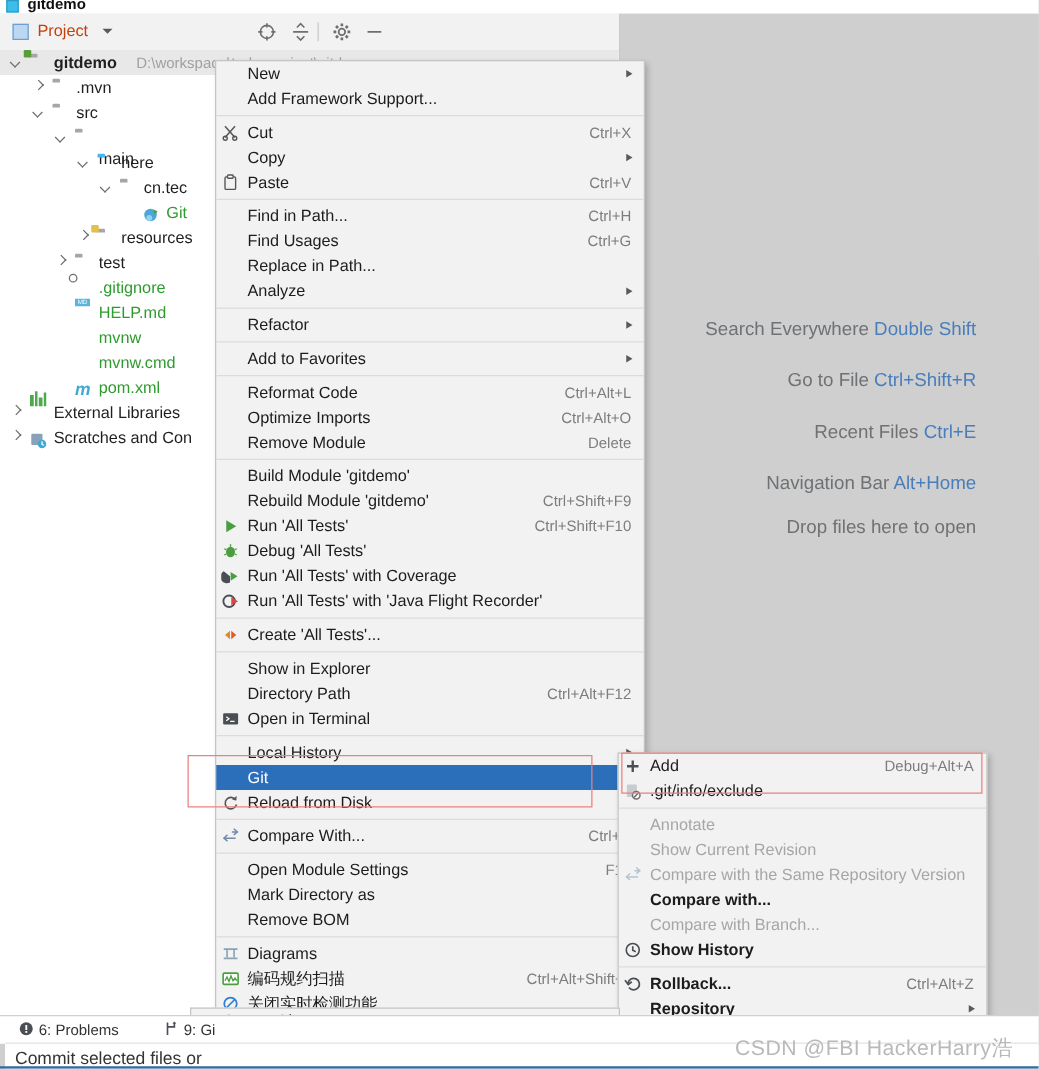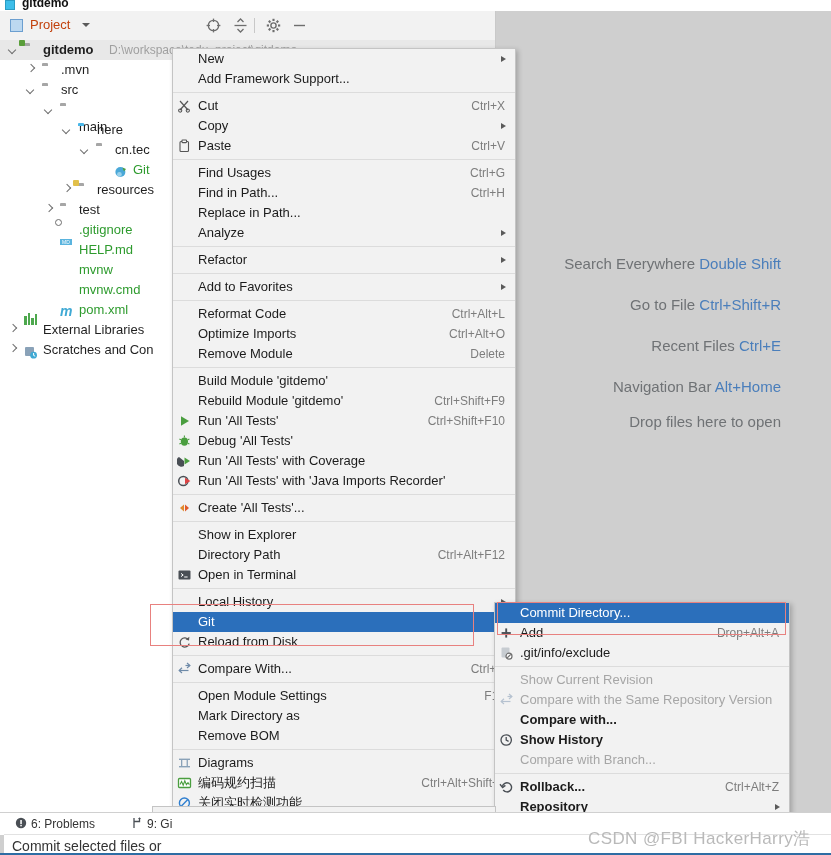--- a/index.html
+++ b/index.html
@@ -274,26 +274,26 @@
     <div class="mi">
       <span class="mico-l"><svg width="15" height="14" viewBox="0 0 15 14">
           <rect x="3" y="2.5" width="8.5" height="10" rx="1" fill="none" stroke="#555" stroke-width="1.1"></rect>
           <rect x="5" y="1" width="4.5" height="2.6" rx=".6" fill="#fff" stroke="#555" stroke-width="1.1"></rect>
         </svg></span>
       <span class="lbl">Paste</span>
       <span class="acc">Ctrl+V</span>
     </div>
     <div class="msep"></div>
     <div class="mi">
+      <span class="lbl">Find in Path...</span>
+      <span class="acc">Ctrl+H</span>
+    </div>
+    <div class="mi">
       <span class="lbl">Find Usages</span>
       <span class="acc">Ctrl+G</span>
-    </div>
-    <div class="mi">
-      <span class="lbl">Find in Path...</span>
-      <span class="acc">Ctrl+H</span>
     </div>
     <div class="mi">
       <span class="lbl">Replace in Path...</span>
     </div>
     <div class="mi">
       <span class="lbl">Analyze</span>
       <span class="sub"></span>
     </div>
     <div class="msep"></div>
     <div class="mi">
@@ -349,21 +349,21 @@
           <path d="M2 3 A5 5 0 1 0 7 12 L7 7 Z" fill="#4a4f55"></path>
           <path d="M7.5 3.5 L13 7 L7.5 10.5 Z" fill="#4a9e3f"></path>
         </svg></span>
       <span class="lbl">Run 'All Tests' with Coverage</span>
     </div>
     <div class="mi">
       <span class="mico-l"><svg width="15" height="14" viewBox="0 0 15 14">
           <circle cx="6.3" cy="7" r="4.6" fill="none" stroke="#4a4f55" stroke-width="1.5"></circle>
           <path d="M8 3.8 L13.4 7 L8 10.2 Z" fill="#d44"></path>
         </svg></span>
-      <span class="lbl">Run 'All Tests' with 'Java Imports Recorder'</span>
+      <span class="lbl">Run 'All Tests' with 'Java Flight Recorder'</span>
     </div>
     <div class="msep"></div>
     <div class="mi">
       <span class="mico-l"><svg width="15" height="14" viewBox="0 0 15 14">
           <path d="M7 3.6 L3 7 L7 10.4 Z" fill="#e28a2b"></path>
           <path d="M8 3.6 L12 7 L8 10.4 Z" fill="#e05a2b"></path>
         </svg></span>
       <span class="lbl">Create 'All Tests'...</span>
     </div>
     <div class="msep"></div>
@@ -457,64 +457,64 @@
       <span class="mico-l"><svg width="15" height="14" viewBox="0 0 15 14">
           <circle cx="7.2" cy="6.6" r="5.3" fill="#24292e"></circle>
           <rect x="6.2" y="9.4" width="2" height="4" fill="#24292e"></rect>
           <circle cx="7.2" cy="6.6" r="1.6" fill="#fff"></circle>
         </svg></span>
       <span class="lbl">Create Gist...</span>
     </div>
   </div>
 
 <div id="submenu">
-    <div class="mi hl">
-      <span class="lbl">Commit Directory...</span>
-    </div>
     <div class="mi">
       <span class="mico-l"><svg width="15" height="14" viewBox="0 0 15 14">
           <line x1="7.2" y1="2.4" x2="7.2" y2="11.6" stroke="#4a4f55" stroke-width="1.9"></line>
           <line x1="2.6" y1="7" x2="11.8" y2="7" stroke="#4a4f55" stroke-width="1.9"></line>
         </svg></span>
       <span class="lbl">Add</span>
-      <span class="acc">Drop+Alt+A</span>
+      <span class="acc">Debug+Alt+A</span>
     </div>
     <div class="mi">
       <span class="mico-l"><svg width="15" height="14" viewBox="0 0 15 14">
           <rect x="2.5" y="1.6" width="8" height="10" rx="1" fill="#c7ccd1"></rect>
           <circle cx="10" cy="10.2" r="3" fill="#fff" stroke="#6e6e6e" stroke-width="1.2"></circle>
           <line x1="8.2" y1="11.9" x2="11.8" y2="8.4" stroke="#6e6e6e" stroke-width="1.2"></line>
         </svg></span>
       <span class="lbl">.git/info/exclude</span>
     </div>
     <div class="msep"></div>
+    <div class="mi dis">
+      <span class="lbl">Annotate</span>
+    </div>
     <div class="mi dis">
       <span class="lbl">Show Current Revision</span>
     </div>
     <div class="mi dis">
       <span class="mico-l" style="opacity: 0.45;"><svg width="15" height="14" viewBox="0 0 15 14">
           <line x1="2" y1="8.5" x2="11.5" y2="8.5" stroke="#6e8aa8" stroke-width="1.2"></line>
           <path d="M5 5.8 L2.2 8.5 L5 11" fill="none" stroke="#6e8aa8" stroke-width="1.2"></path>
           <line x1="8.5" y1="3.5" x2="12.8" y2="3.5" stroke="#6e8aa8" stroke-width="1.2"></line>
           <path d="M10 1 L12.9 3.5 L10 6" fill="none" stroke="#6e8aa8" stroke-width="1.2"></path>
         </svg></span>
       <span class="lbl">Compare with the Same Repository Version</span>
     </div>
     <div class="mi bold">
       <span class="lbl">Compare with...</span>
     </div>
+    <div class="mi dis">
+      <span class="lbl">Compare with Branch...</span>
+    </div>
     <div class="mi bold">
       <span class="mico-l"><svg width="15" height="14" viewBox="0 0 15 14">
           <circle cx="7.2" cy="7" r="5.2" fill="none" stroke="#4a4f55" stroke-width="1.3"></circle>
           <path d="M7.2 4 L7.2 7.2 L9.6 8.4" fill="none" stroke="#4a4f55" stroke-width="1.3"></path>
         </svg></span>
       <span class="lbl">Show History</span>
-    </div>
-    <div class="mi dis">
-      <span class="lbl">Compare with Branch...</span>
     </div>
     <div class="msep"></div>
     <div class="mi bold">
       <span class="mico-l"><svg width="15" height="14" viewBox="0 0 15 14">
           <path d="M3.4 6.6 A4.6 4.6 0 1 1 4.2 10" fill="none" stroke="#4a4f55" stroke-width="1.4"></path>
           <path d="M1 4.2 L3.6 7.6 L6.4 5.4" fill="none" stroke="#4a4f55" stroke-width="1.4"></path>
         </svg></span>
       <span class="lbl">Rollback...</span>
       <span class="acc">Ctrl+Alt+Z</span>
     </div>

